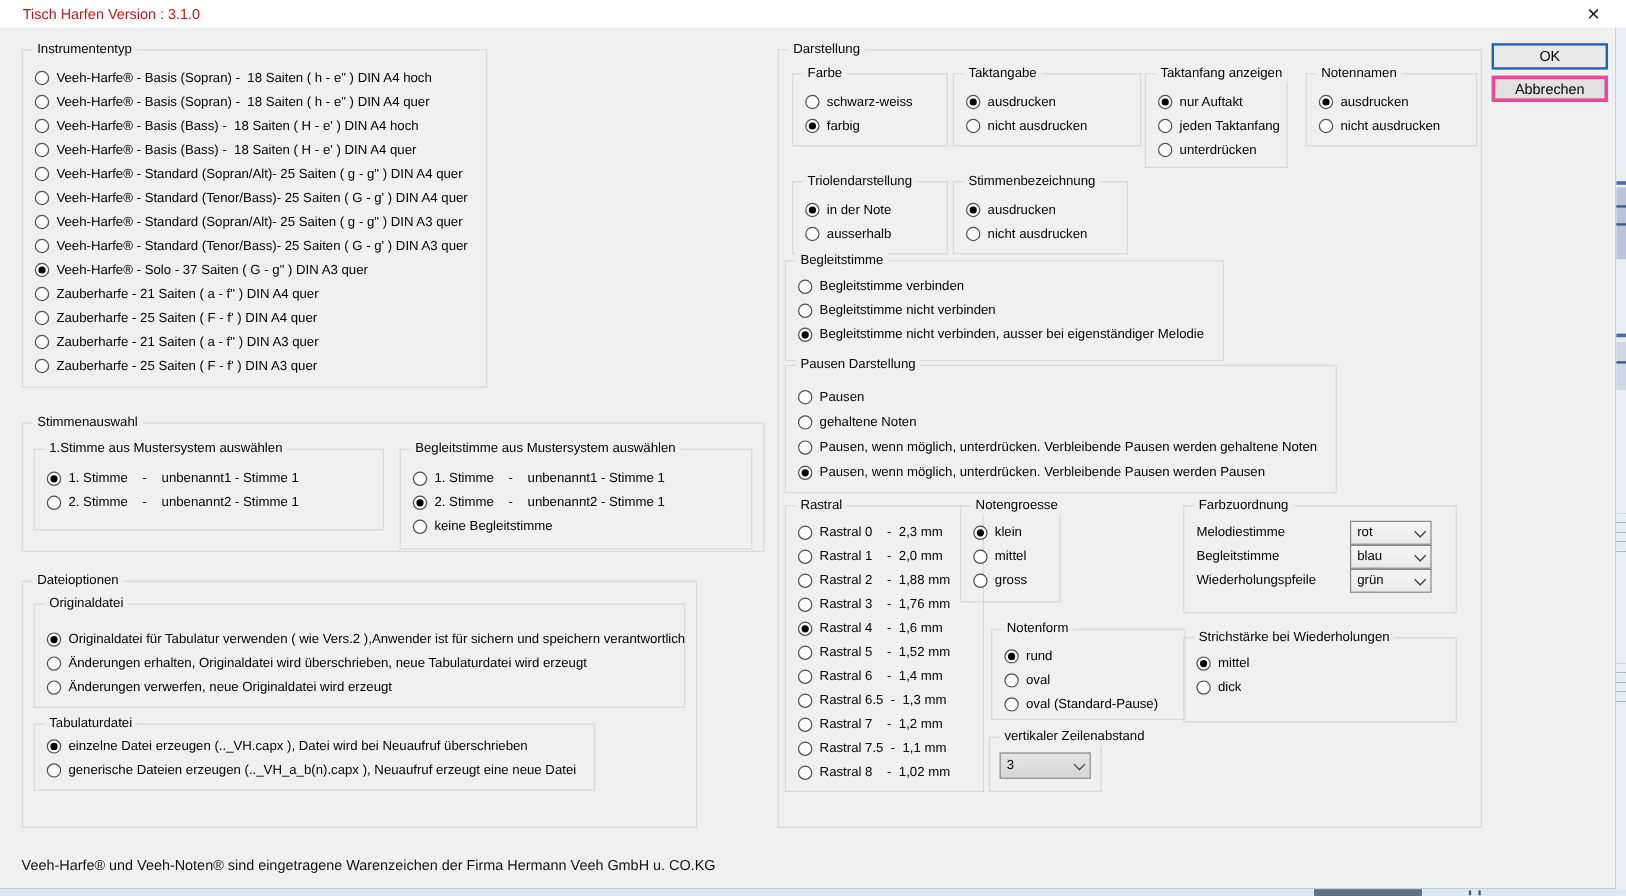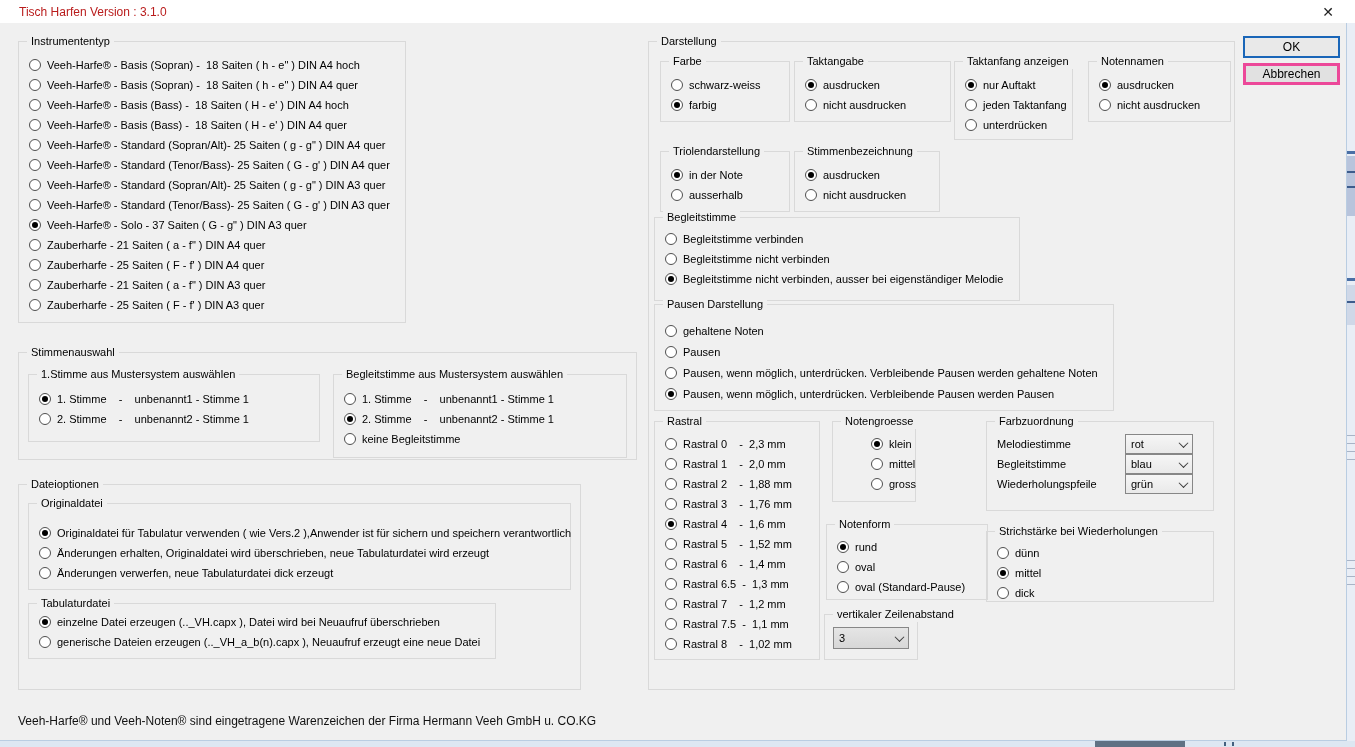--- a/index.html
+++ b/index.html
@@ -149,21 +149,21 @@
         <div class="radio-row">
           <span class="radio sel"></span>
           <span class="radio-label">Originaldatei für Tabulatur verwenden ( wie Vers.2 ),Anwender ist für sichern und speichern verantwortlich</span>
         </div>
         <div class="radio-row">
           <span class="radio"></span>
           <span class="radio-label">Änderungen erhalten, Originaldatei wird überschrieben, neue Tabulaturdatei wird erzeugt</span>
         </div>
         <div class="radio-row">
           <span class="radio"></span>
-          <span class="radio-label">Änderungen verwerfen, neue Tabulaturdatei dick erzeugt</span>
+          <span class="radio-label">Änderungen verwerfen, neue Originaldatei wird erzeugt</span>
         </div>
       </div>
   </div>
   <div class="group" style="left:28px;top:603px;width:468px;height:56px;">
     <span class="legend">Tabulaturdatei</span>
     <div class="rlist" style="padding-top:8px;">
         <div class="radio-row">
           <span class="radio sel"></span>
           <span class="radio-label">einzelne Datei erzeugen (.._VH.capx ), Datei wird bei Neuaufruf überschrieben</span>
         </div>
@@ -278,25 +278,25 @@
           <span class="radio-label">Begleitstimme nicht verbinden, ausser bei eigenständiger Melodie</span>
         </div>
       </div>
   </div>
 
   <div class="group" style="left:654px;top:304px;width:460px;height:107px;">
     <span class="legend">Pausen Darstellung</span>
     <div class="rlist sp21" style="padding-top:15px;">
         <div class="radio-row">
           <span class="radio"></span>
+          <span class="radio-label">Pausen</span>
+        </div>
+        <div class="radio-row">
+          <span class="radio"></span>
           <span class="radio-label">gehaltene Noten</span>
-        </div>
-        <div class="radio-row">
-          <span class="radio"></span>
-          <span class="radio-label">Pausen</span>
         </div>
         <div class="radio-row">
           <span class="radio"></span>
           <span class="radio-label">Pausen, wenn möglich, unterdrücken. Verbleibende Pausen werden gehaltene Noten</span>
         </div>
         <div class="radio-row">
           <span class="radio sel"></span>
           <span class="radio-label">Pausen, wenn möglich, unterdrücken. Verbleibende Pausen werden Pausen</span>
         </div>
       </div>
@@ -345,21 +345,21 @@
           <span class="radio"></span>
           <span class="radio-label">Rastral 7.5  -  1,1 mm</span>
         </div>
         <div class="radio-row">
           <span class="radio"></span>
           <span class="radio-label">Rastral 8    -  1,02 mm</span>
         </div>
       </div>
   </div>
 
-  <div class="group" style="left:832px;top:421px;width:84px;height:81px;padding-left:28px;">
+  <div class="group" style="left:800px;top:421px;width:84px;height:81px;">
     <span class="legend">Notengroesse</span>
     <div class="rlist" style="padding-top:12px;">
         <div class="radio-row">
           <span class="radio sel"></span>
           <span class="radio-label">klein</span>
         </div>
         <div class="radio-row">
           <span class="radio"></span>
           <span class="radio-label">mittel</span>
         </div>
@@ -419,24 +419,20 @@
             <span class="combo-value">grün</span>
             <span class="chevron"></span>
           </div>
         </div>
       </div>
   </div>
 
   <div class="group" style="left:986px;top:531px;width:228px;height:71px;">
     <span class="legend">Strichstärke bei Wiederholungen</span>
     <div class="rlist" style="padding-top:11px;">
-        <div class="radio-row">
-          <span class="radio"></span>
-          <span class="radio-label">dünn</span>
-        </div>
         <div class="radio-row">
           <span class="radio sel"></span>
           <span class="radio-label">mittel</span>
         </div>
         <div class="radio-row">
           <span class="radio"></span>
           <span class="radio-label">dick</span>
         </div>
       </div>
   </div>

